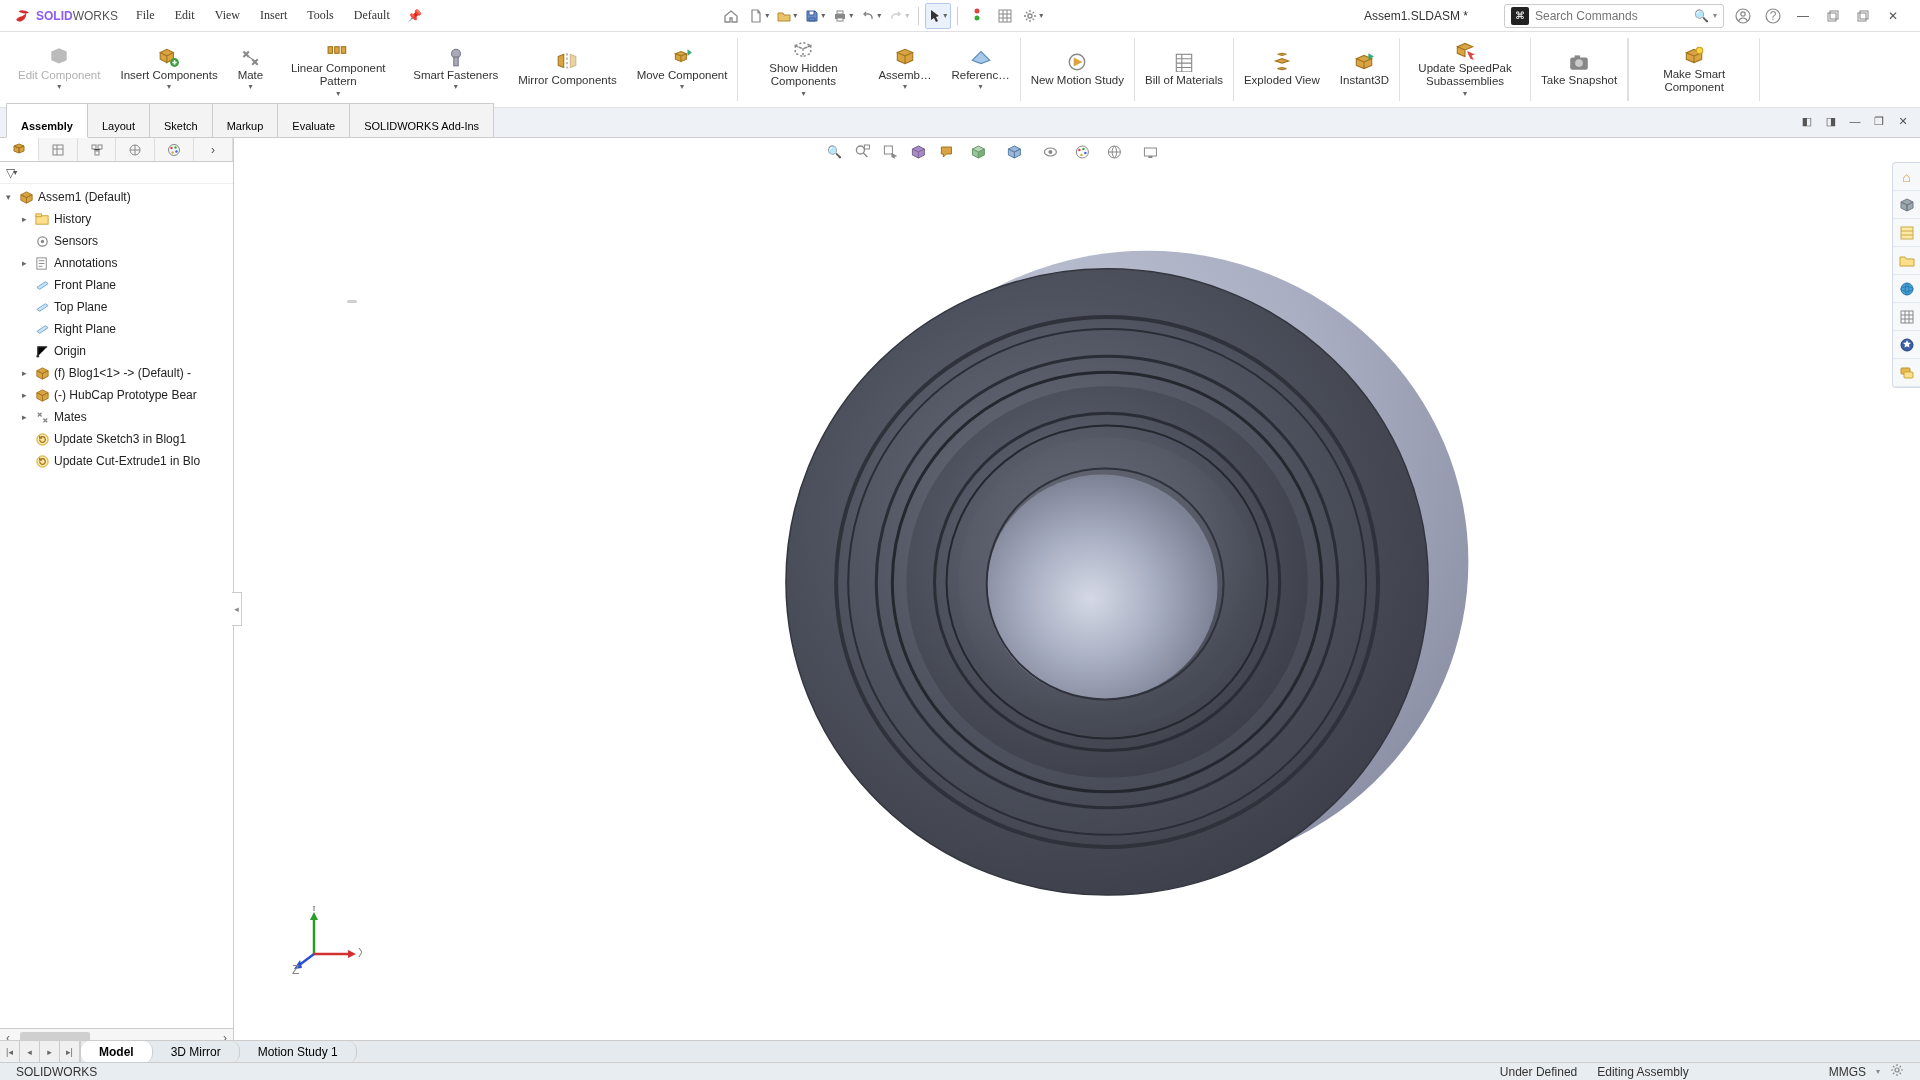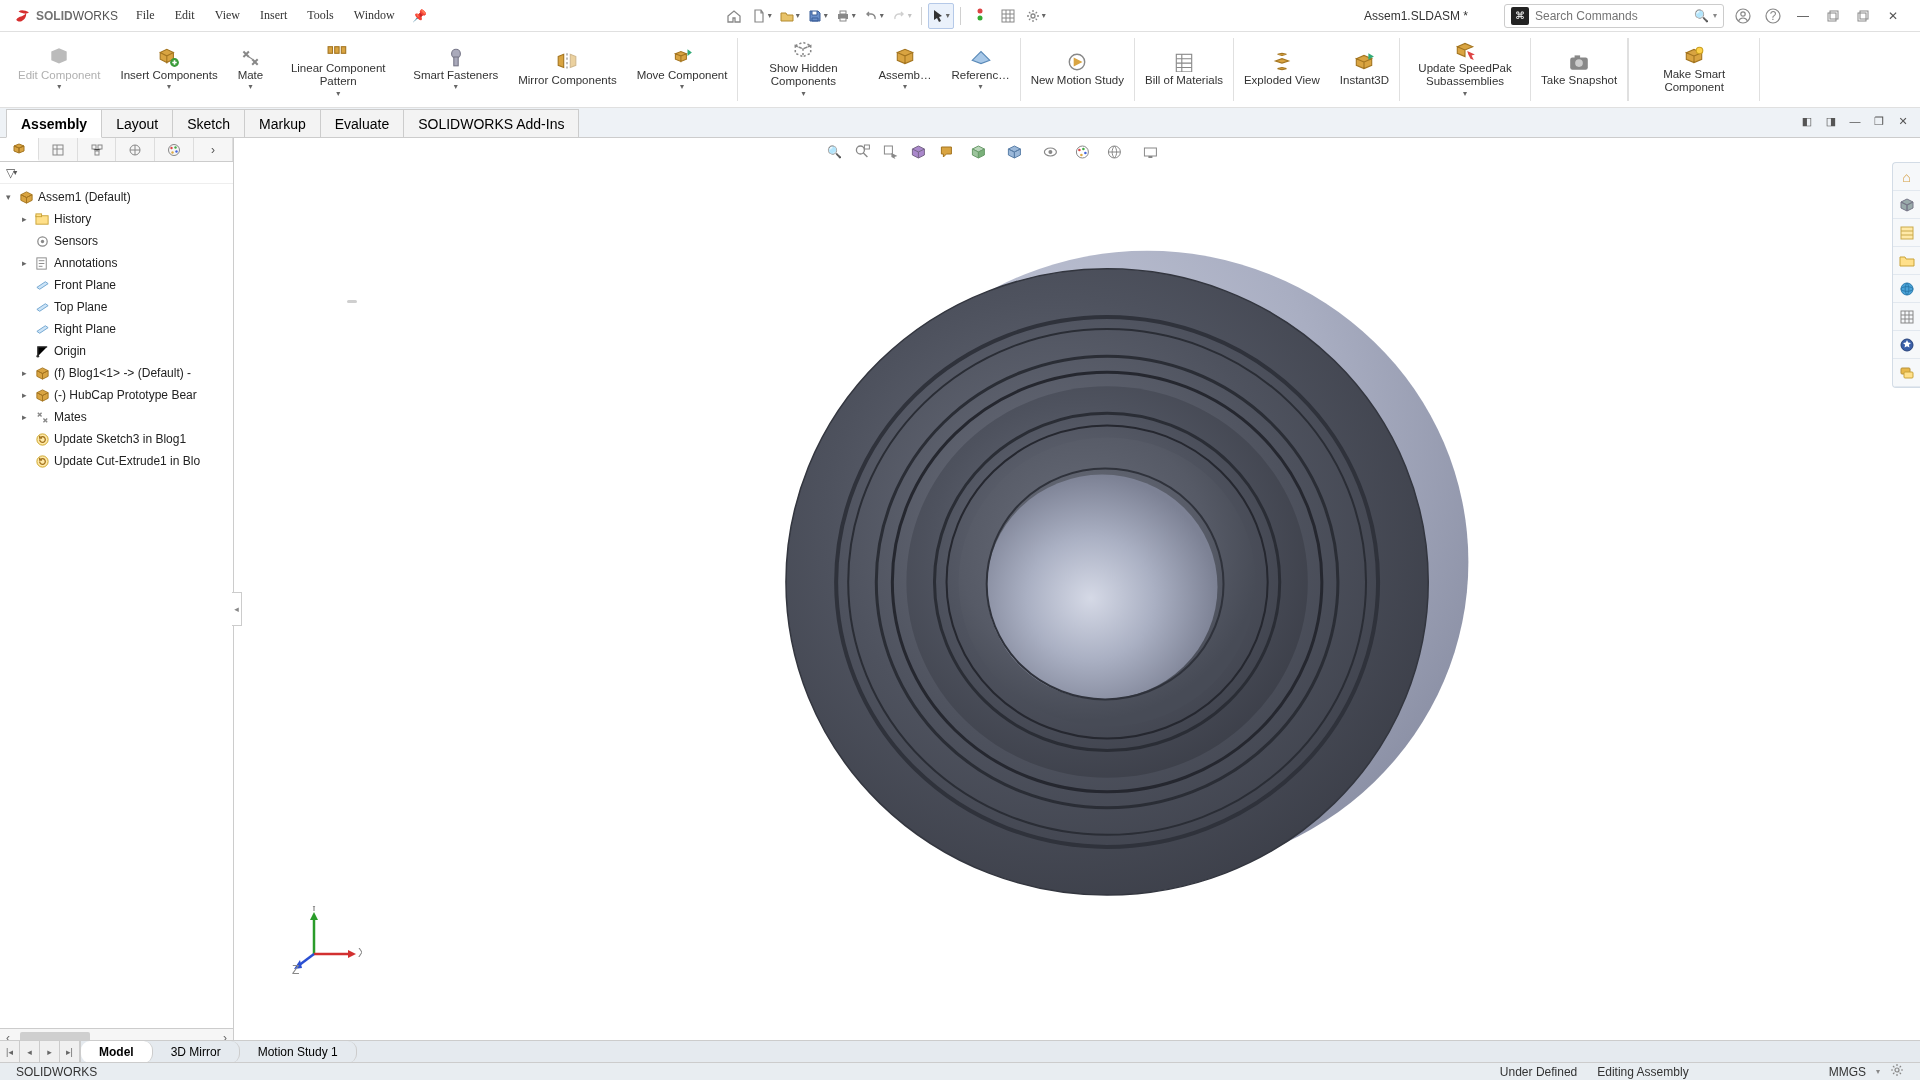--- a/index.html
+++ b/index.html
@@ -25,21 +25,21 @@
 
 .ribbon{height:76px;background:#fff;border-bottom:1px solid #e0e0e0;display:flex;align-items:stretch;padding:0 8px;}
 .ribbon .rgrp{display:flex;flex-direction:column;align-items:center;justify-content:center;padding:2px 10px;position:relative;color:#333;text-align:center;line-height:1.1;}
 .ribbon .rgrp.disabled{color:#b0b0b0;}
 .ribbon .rgrp .ricn{width:24px;height:20px;margin-bottom:2px;}
 .ribbon .rgrp .rlbl{font-size:11.5px;max-width:110px;}
 .ribbon .rsep{width:1px;background:#e0e0e0;margin:6px 0;}
 .ribbon .rgrp .dd{font-size:8px;color:#666;margin-top:2px;}
 
 .cmdtabs{height:30px;background:#eef2f6;display:flex;align-items:flex-end;padding-left:6px;position:relative;border-bottom:1px solid #ccc;}
-.cmdtabs .ct{padding:6px 14px 5px;border:1px solid #ccc;border-bottom:none;background:#f3f3f3;margin-right:-1px;cursor:default;font-size:14px;}
+.cmdtabs .ct{padding:16px 14px 5px;border:1px solid #ccc;border-bottom:none;background:#f3f3f3;margin-right:-1px;cursor:default;font-size:11px;}
 .cmdtabs .ct.active{background:#fff;font-weight:bold;border-bottom:1px solid #fff;position:relative;top:1px;}
 .cmdtabs .float-icons{position:absolute;right:8px;top:4px;display:flex;gap:6px;color:#555;}
 .cmdtabs .float-icons span{width:18px;height:18px;display:flex;align-items:center;justify-content:center;font-size:11px;}
 
 .hudbar{position:absolute;left:50%;top:140px;transform:translateX(-40%);display:flex;align-items:center;gap:4px;z-index:60;}
 .hudbar .hb{width:24px;height:24px;display:flex;align-items:center;justify-content:center;color:#555;background:#fff;}
 .hudbar .dd{width:32px;}
 
 .workspace{position:absolute;top:138px;bottom:34px;left:0;right:0;display:flex;}
 .panel{width:234px;background:#fff;border-right:1px solid #ccc;display:flex;flex-direction:column;overflow:hidden;}
@@ -76,29 +76,29 @@
 .splittiny{position:absolute;left:113px;top:162px;width:10px;height:3px;background:#cfcfcf;border-radius:2px;}
 </style>
 </head>
 <body>
 
 <div class="menubar">
   <div class="logo">
     <svg viewBox="0 0 24 24">
         <path fill="#d62e2e" d="M3 17c4-6 9-3 13-9 1 5-2 9-6 11-3 1-6 0-7-2zM6 6c4-3 9-1 14 1-3 3-8 2-14-1z"></path>
       </svg>
-    <span><span style="color:#737373">SOLID</span><span style="color:#555;font-weight:normal">WORKS</span></span>
+    <span><span style="color:#8b5cf6">SOLID</span><span style="color:#555;font-weight:normal">WORKS</span></span>
   </div>
   <div id="menu-items" style="display:flex">
       <span class="mitem">File</span>
       <span class="mitem">Edit</span>
       <span class="mitem">View</span>
       <span class="mitem">Insert</span>
       <span class="mitem">Tools</span>
-      <span class="mitem">Window</span>
+      <span class="mitem">Default</span>
     </div>
   <span class="pin-icon">📌</span>
 
   <div class="menubar-center">
     <span class="tbbtn">
         <svg width="16" height="16" viewBox="0 0 16 16">
           <path fill="none" stroke="#888" stroke-width="1.3" d="M2 8l6-5 6 5v6H9v-4H7v4H2z"></path>
         </svg>
       </span>
     <span class="tbbtn dd">

